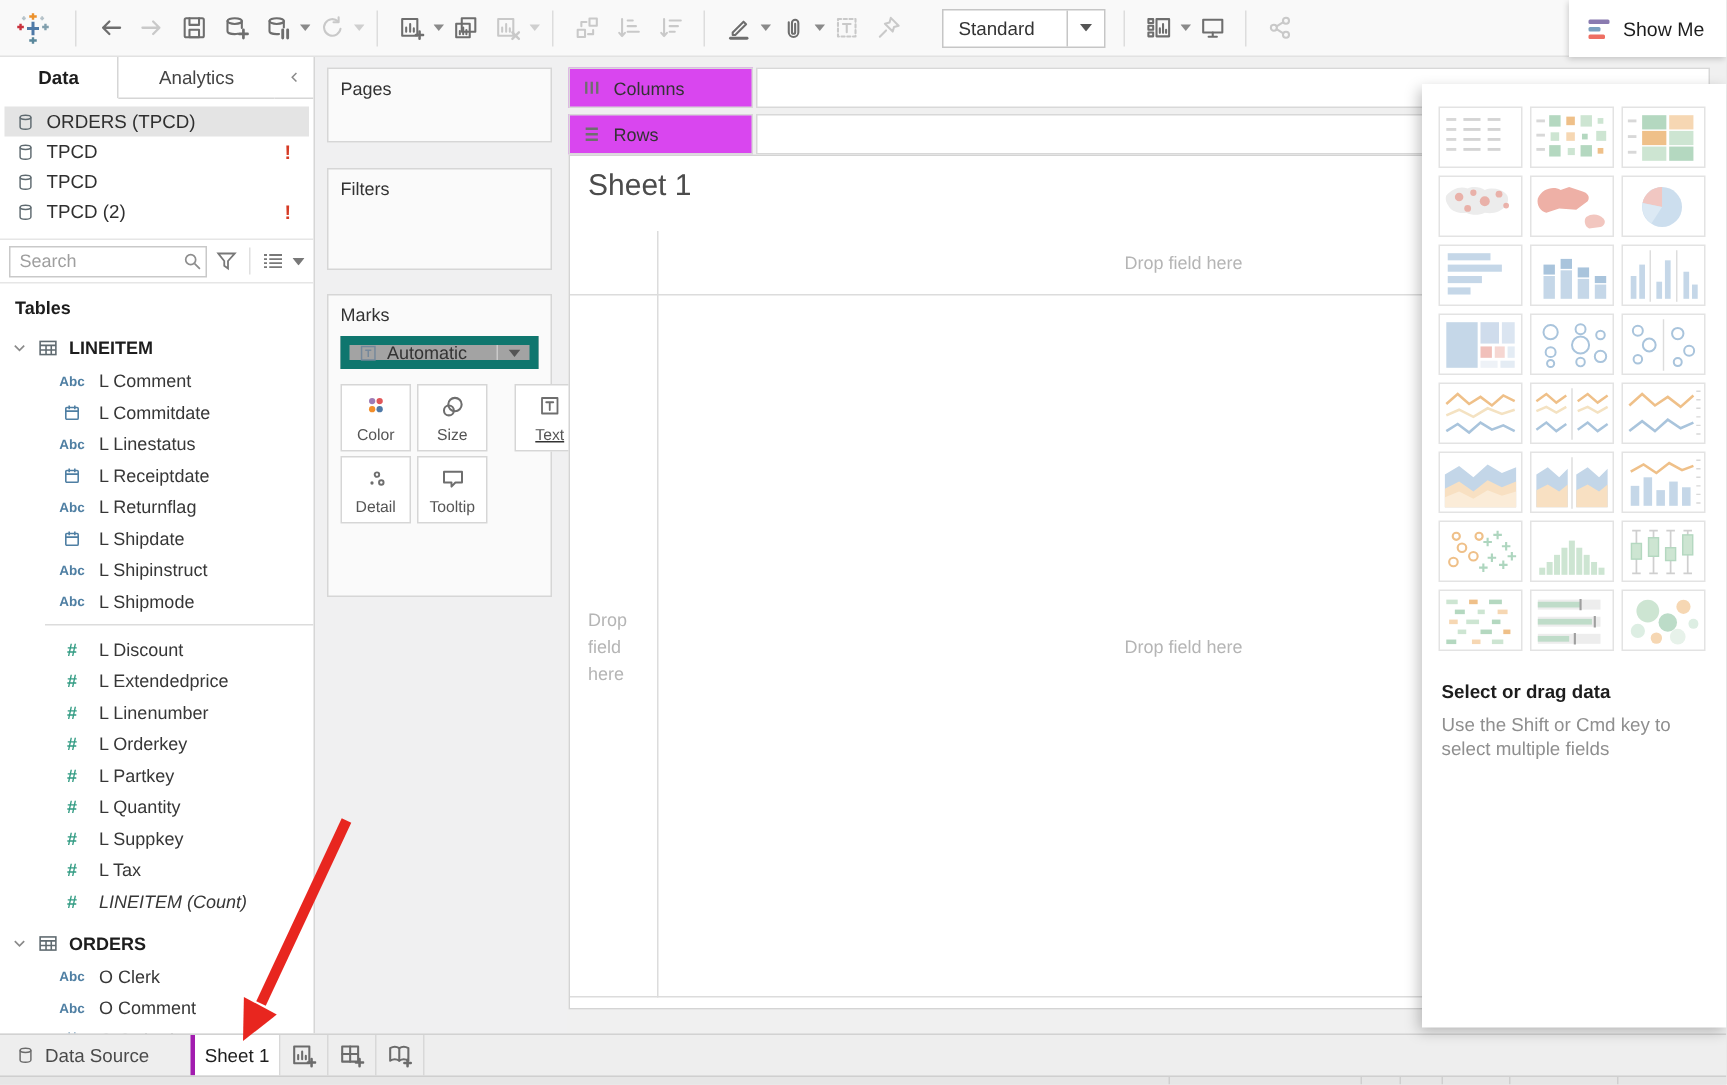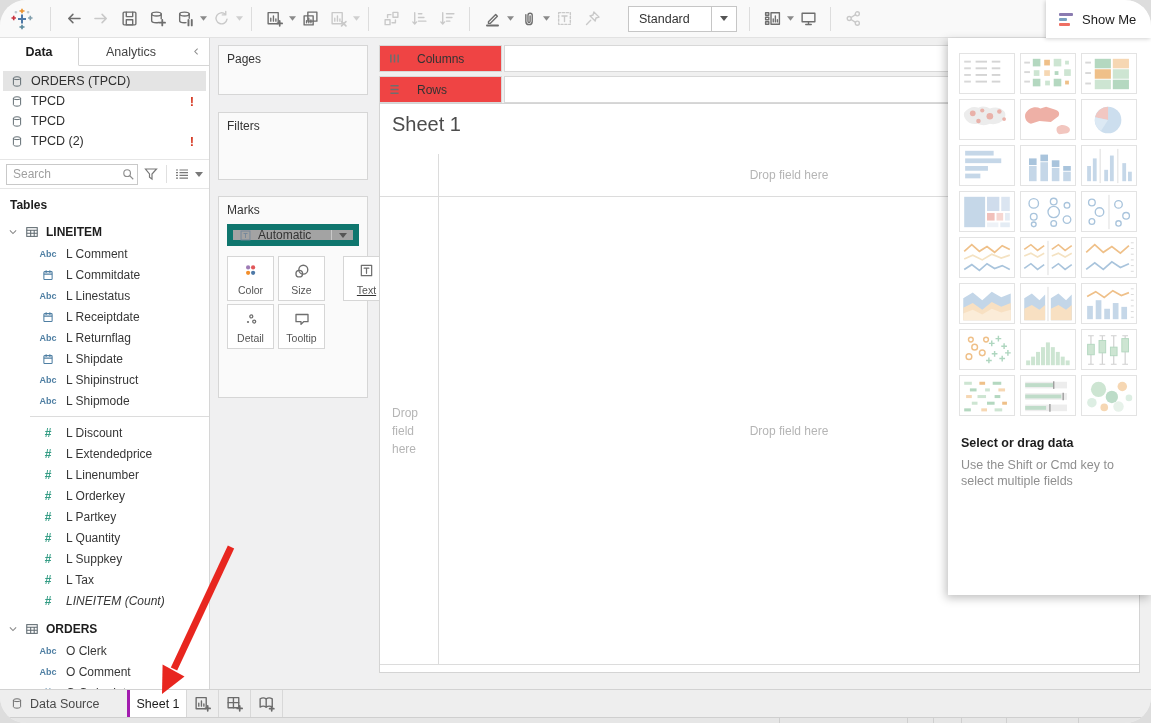--- a/index.html
+++ b/index.html
@@ -1,17 +1,17 @@
 <!DOCTYPE html>
 <html><head>
 <meta charset="utf-8">
 <style>
   html,body{margin:0;padding:0;background:#ddd;}
   #app{position:relative;width:1151px;height:723px;background:#f0f0f0;overflow:hidden;
-       font-family:"Liberation Sans",sans-serif;color:#333;font-size:12px;border-radius:26px;}
+       font-family:"Liberation Sans",sans-serif;color:#333;font-size:12px;}
   
   .toolbar{position:absolute;left:0;top:0;width:1151px;height:38px;background:#f9f9f9;
            border-bottom:1px solid #e2e2e2;display:flex;align-items:center;padding-left:10px;box-sizing:border-box;}
   .tb-group{display:flex;align-items:center;height:38px;}
   .tb-btn{height:34px;min-width:26px;display:flex;align-items:center;justify-content:center;color:#6e6e6e;margin:0 1px;}
   .tb-btn.disabled{color:#c9c9c9;}
   .tb-caret{margin-left:1px;color:#8a8a8a;display:flex;align-items:center;}
   .tb-caret.disabled{color:#cfcfcf;}
   .tb-sep{width:1px;height:24px;background:#ddd;margin:0 8px;}
   .logo{margin-right:8px;display:flex;align-items:center;}
@@ -65,36 +65,36 @@
   .mk-drop{position:absolute;left:8px;right:8px;top:27px;height:22px;background:#a3a3a3;border:6px solid #0f766e;
            display:flex;align-items:center;box-sizing:border-box;}
   .mk-drop .ic{margin:0 6px;color:#75889b;display:flex;}
   .mk-drop .tx{flex:1;font-size:12px;color:#333;}
   .mk-drop .car{width:21px;align-self:stretch;border-left:1px solid #c9c9c9;display:flex;align-items:center;justify-content:center;color:#555;}
   .mk-btn{position:absolute;width:47px;height:45px;background:#fff;border:1px solid #d6d6d6;box-sizing:border-box;
           display:flex;flex-direction:column;align-items:center;justify-content:space-between;padding:6px 0 4px 0;}
   .mk-btn .cap2{font-size:10.5px;color:#555;}
   .mk-btn .mi{color:#6e6e6e;display:flex;}
   
-  .shelf-label{position:absolute;left:379px;width:123px;height:27px;background:#ef4444;border:1px solid #d8d8d8;
-               box-sizing:border-box;display:flex;align-items:center;gap:16px;padding-left:8px;color:#333;font-size:12px;}
+  .shelf-label{position:absolute;left:379px;width:123px;height:27px;background:#d946ef;border:1px solid #d8d8d8;
+               box-sizing:border-box;display:flex;align-items:center;gap:8px;padding-left:8px;color:#333;font-size:12px;}
   .shelf-area{position:absolute;left:504px;width:636px;height:27px;background:#fff;border:1px solid #d8d8d8;box-sizing:border-box;}
   .shelf-ic{color:#6e6e6e;display:flex;}
   .canvas{position:absolute;left:379px;top:103px;width:761px;height:570px;background:#fff;border:1px solid #d4d4d4;box-sizing:border-box;}
   .sheet-title{position:absolute;left:12px;top:9px;font-size:20px;color:#4c4c4c;}
   .cv-vline{position:absolute;left:58px;top:50px;bottom:7px;width:1px;background:#dcdcdc;}
   .cv-hline{position:absolute;left:0;right:0;top:92px;height:1px;background:#dcdcdc;}
   .cv-bline{position:absolute;left:0;right:0;bottom:7px;height:1px;background:#dcdcdc;}
   .dropzone{position:absolute;display:flex;align-items:center;justify-content:center;color:#b5b5b5;font-size:12px;}
   .dz-top{left:59px;right:0;top:50px;height:42px;}
   .dz-left{left:0;width:58px;top:93px;bottom:8px;}
   .dz-left span{display:block;width:34px;text-align:left;line-height:1.5;}
   .dz-main{left:59px;right:0;top:93px;bottom:8px;}
   
-  .sm-panel{position:absolute;left:948px;top:38px;width:203px;height:557px;background:#fff;z-index:20;
+  .sm-panel{position:absolute;left:948px;top:56px;width:203px;height:629px;background:#fff;z-index:20;
             box-shadow:-2px 3px 9px rgba(0,0,0,.25);}
   .sm-grid{position:absolute;left:11px;top:15px;display:grid;grid-template-columns:repeat(3,56px);gap:5px;}
   .sm-cell{width:56px;height:41px;background:#fff;border:1px solid #e3e3e3;box-sizing:border-box;
            display:flex;align-items:center;justify-content:center;}
   .sm-hint{position:absolute;left:13px;top:398px;width:172px;}
   .sm-hint .t{font-weight:bold;font-size:12.5px;color:#1d1d1d;}
   .sm-hint .b{margin-top:7px;font-size:12.5px;color:#8f8f8f;line-height:1.3;}
   
   .bottom-bar{position:absolute;left:0;top:689px;width:1151px;height:28px;background:#eeeeee;
               border-top:1px solid #d2d2d2;display:flex;align-items:stretch;box-sizing:border-box;z-index:10;}

